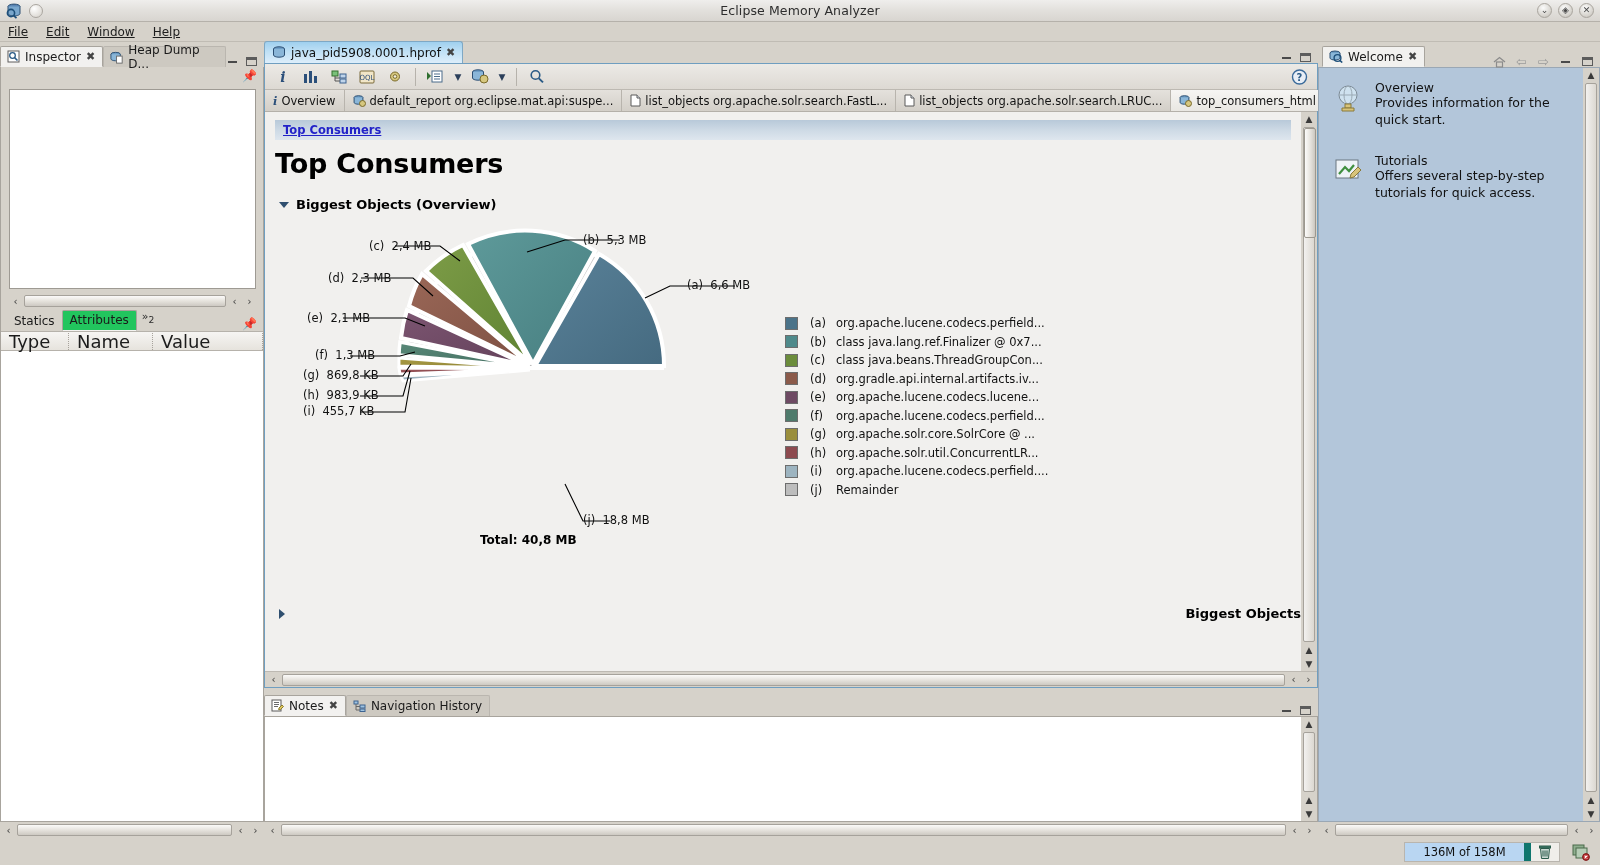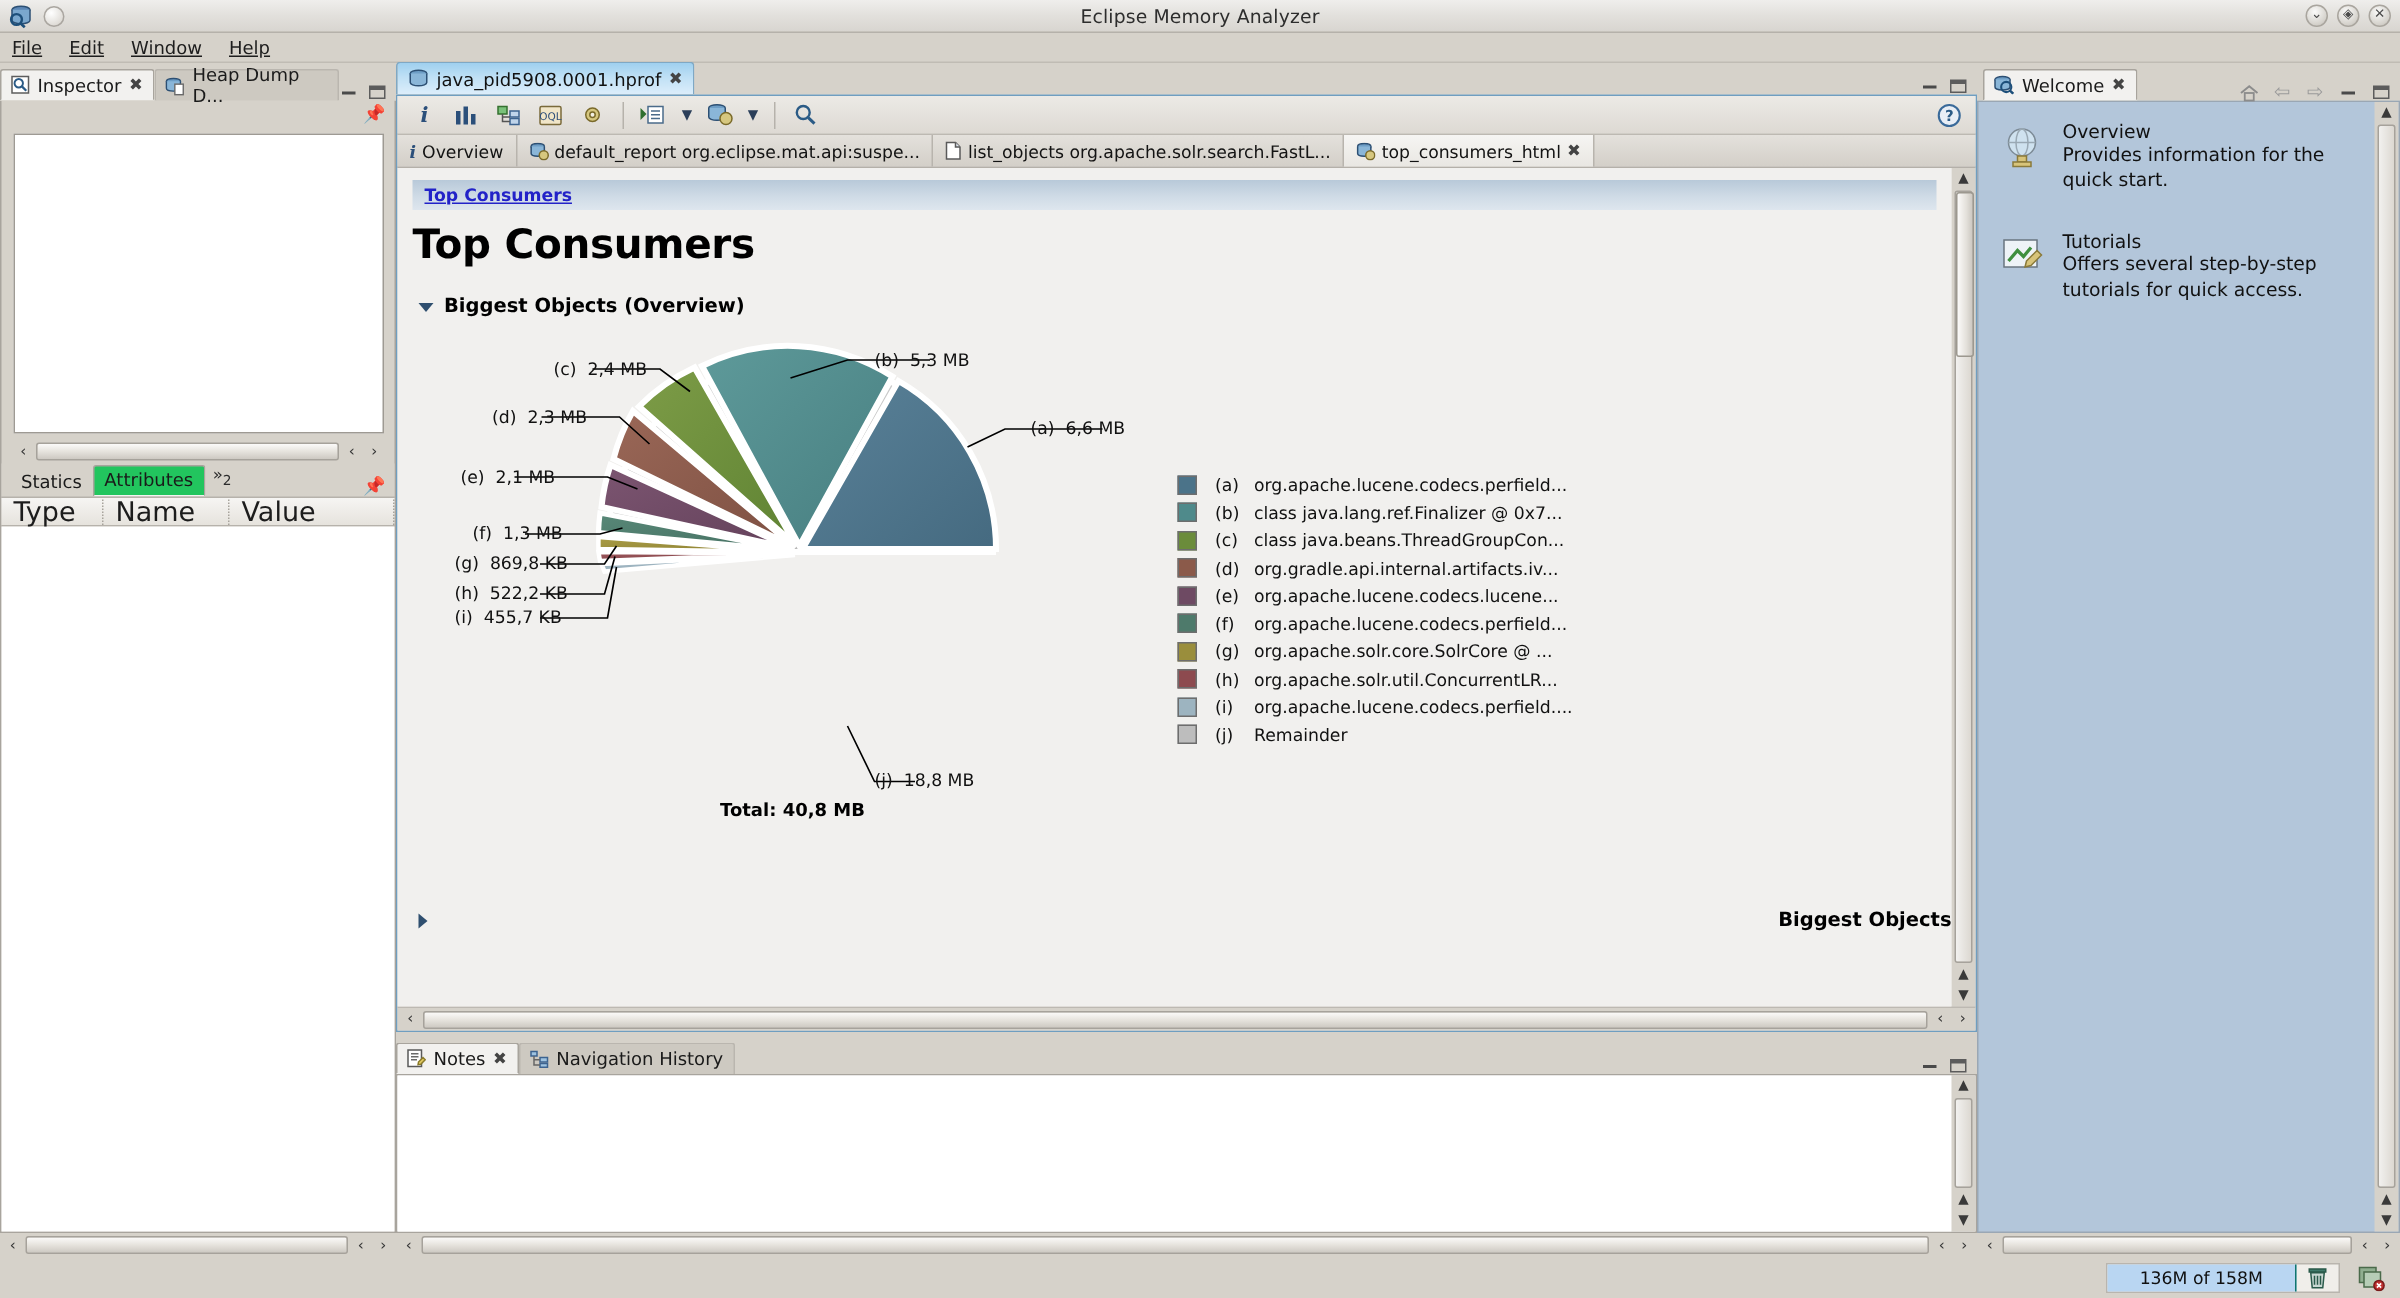--- a/index.html
+++ b/index.html
@@ -195,21 +195,21 @@
     position:absolute; bottom:0; left:0; right:0; height:26px;
     background:#d6d2ca; display:flex; align-items:center;
   }
   .heap-widget {
     margin-left:auto; display:flex; align-items:center; height:20px;
     border:1px solid #b9b5ae; background:#f0eeea;
   }
   .heap-bar {
     width:126px; height:18px; background:#b9d6f2; display:flex;
     align-items:center; justify-content:center; font-size:11.5px; color:#111;
-    border-right:1px solid #0f766e;
+    border-right:7px solid #0f766e;
   }
   .heap-trash { width:28px; display:flex; align-items:center; justify-content:center; }
   .status-right { width:40px; display:flex; align-items:center; justify-content:center; }
   .bottom-scrollrow { position:absolute; bottom:26px; left:0; right:0; height:17px; display:flex; }
 </style>
 </head>
 <body>
 
 <div class="titlebar">
   <span style="display:inline-flex;align-items:center;gap:6px;padding-left:6px;">
@@ -401,20 +401,27 @@
             </svg>
           <span>default_report  org.eclipse.mat.api:suspe...</span>
         </div>
         <div class="rtab">
           <svg width="11" height="13" viewBox="0 0 11 13">
               <path d="M1 1h6l3 3v8H1z" fill="#fff" stroke="#5a5a5a"></path>
               <path d="M7 1v3h3" fill="#dfe6ef" stroke="#5a5a5a"></path>
             </svg>
           <span>list_objects org.apache.solr.search.FastL...</span>
         </div>
+        <div class="rtab">
+          <svg width="11" height="13" viewBox="0 0 11 13">
+              <path d="M1 1h6l3 3v8H1z" fill="#fff" stroke="#5a5a5a"></path>
+              <path d="M7 1v3h3" fill="#dfe6ef" stroke="#5a5a5a"></path>
+            </svg>
+          <span>list_objects org.apache.solr.search.LRUC...</span>
+        </div>
         <div class="rtab active">
           <svg width="13" height="12" viewBox="0 0 13 12">
               <ellipse cx="5.5" cy="2.6" rx="4.4" ry="1.9" fill="#6e9ec6" stroke="#2c4f73"></ellipse>
               <path d="M1.1 2.6v4.8c0 1 1.9 1.8 4.4 1.8s4.4-.8 4.4-1.8V2.6" fill="#8ab6d8" stroke="#2c4f73"></path>
               <circle cx="9.5" cy="8.5" r="3" fill="#d6c77f" stroke="#7a6a2a"></circle>
             </svg>
           <span>top_consumers_html</span>
           <span class="tab-close">✖</span>
         </div>
       </div>
@@ -531,21 +538,21 @@
             <div class="pie-label" style="left:50px;top:132px;">
               <span>(f)</span>
               &nbsp;<span>1,3 MB</span>
             </div>
             <div class="pie-label" style="left:38px;top:152px;">
               <span>(g)</span>
               &nbsp;<span>869,8 KB</span>
             </div>
             <div class="pie-label" style="left:38px;top:172px;">
               <span>(h)</span>
-              &nbsp;<span>522,2 KB</span>
+              &nbsp;<span>983,9 KB</span>
             </div>
             <div class="pie-label" style="left:38px;top:188px;">
               <span>(i)</span>
               &nbsp;<span>455,7 KB</span>
             </div>
             <div class="pie-label" style="left:422px;top:62px;">
               <span>(a)</span>
               &nbsp;<span>6,6 MB</span>
             </div>
             <div class="pie-label" style="left:318px;top:297px;">

